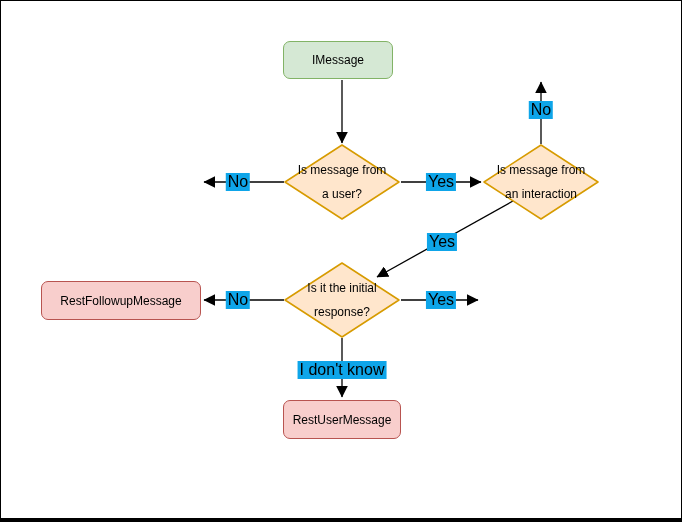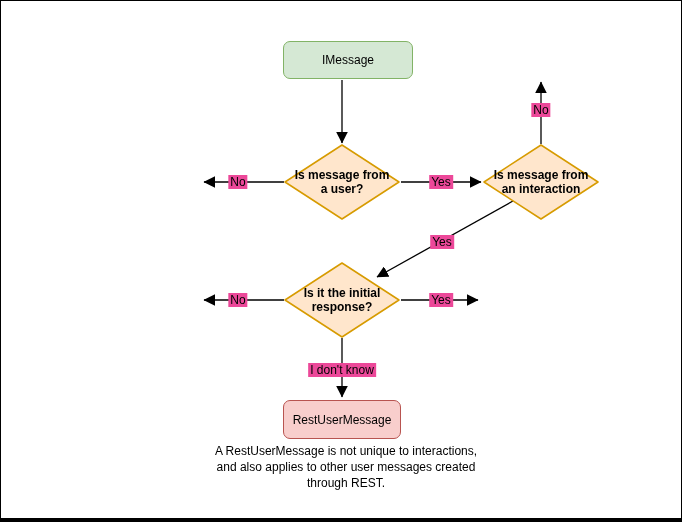--- a/index.html
+++ b/index.html
@@ -34,30 +34,29 @@
     z-index: 2;
   }
   .node.green { background: #d5e8d4; border: 1.3px solid #82b366; }
   .node.red   { background: #f8cecc; border: 1.3px solid #b85450; }
   .dlabel {
     position: absolute;
     transform: translate(-50%, -50%);
     width: 110px;
     text-align: center;
     font-size: 12px;
-    line-height: 14px;
+    line-height: 24px;
     white-space: pre-line;
     z-index: 2;
-    font-weight: bold;
   }
   .elabel {
     position: absolute;
     transform: translate(-50%, -50%);
-    font-size: 12px;
-    background: #ec4899;
+    font-size: 16px;
+    background: #0ea5e9;
     padding: 0 2px;
     white-space: nowrap;
     z-index: 2;
   }
   .note {
     position: absolute;
     font-size: 12px;
     line-height: 15px;
     text-align: center;
     white-space: pre-line;
@@ -83,24 +82,25 @@
     <line x1="512" y1="200" x2="376" y2="276" stroke="#000" stroke-width="1.3" marker-end="url(#arrow)"></line>
     <line x1="283" y1="299" x2="203" y2="299" stroke="#000" stroke-width="1.3" marker-end="url(#arrow)"></line>
     <line x1="400" y1="299" x2="477" y2="299" stroke="#000" stroke-width="1.3" marker-end="url(#arrow)"></line>
     <line x1="341" y1="337" x2="341" y2="396" stroke="#000" stroke-width="1.3" marker-end="url(#arrow)"></line>
 
     <polygon points="341,144 398,181 341,218 284,181" fill="#ffe6cc" stroke="#d79b00" stroke-width="1.5" stroke-linejoin="round"></polygon>
     <polygon points="540,144 597,181 540,218 483,181" fill="#ffe6cc" stroke="#d79b00" stroke-width="1.5" stroke-linejoin="round"></polygon>
     <polygon points="341,262 398,299 341,336 284,299" fill="#ffe6cc" stroke="#d79b00" stroke-width="1.5" stroke-linejoin="round"></polygon>
   </svg>
 
-  <div class="node green" style="left:282px; top:40px; width:130px; height:38px;">IMessage</div>
+  <div class="node green" style="left:282px; top:40px; width:110px; height:38px;">IMessage</div>
 
 
 
+  <div class="node red" style="left:40px; top:280px; width:160px; height:39px;">RestFollowupMessage</div>
 
 
   <div class="node red" style="left:282px; top:399px; width:118px; height:39px;">RestUserMessage</div>
 
   <div class="dlabel" style="left:341px; top:181px;">Is message from
 a user?</div>
 
   <div class="dlabel" style="left:540px; top:181px;">Is message from
 an interaction</div>
 
@@ -115,17 +115,14 @@
 
   <span class="elabel" style="left:441px; top:241px;">Yes</span>
 
   <span class="elabel" style="left:237px; top:299px;">No</span>
 
   <span class="elabel" style="left:440px; top:299px;">Yes</span>
 
   <span class="elabel" style="left:341px; top:369px;text-align:center;">I don't know</span>
 
 
-  <div class="note" style="left:180px; top:442px; width:330px; line-height:16px;">A RestUserMessage is not unique to interactions,
-and also applies to other user messages created
-through REST.</div>
 
 </div>
 
 </body></html>

